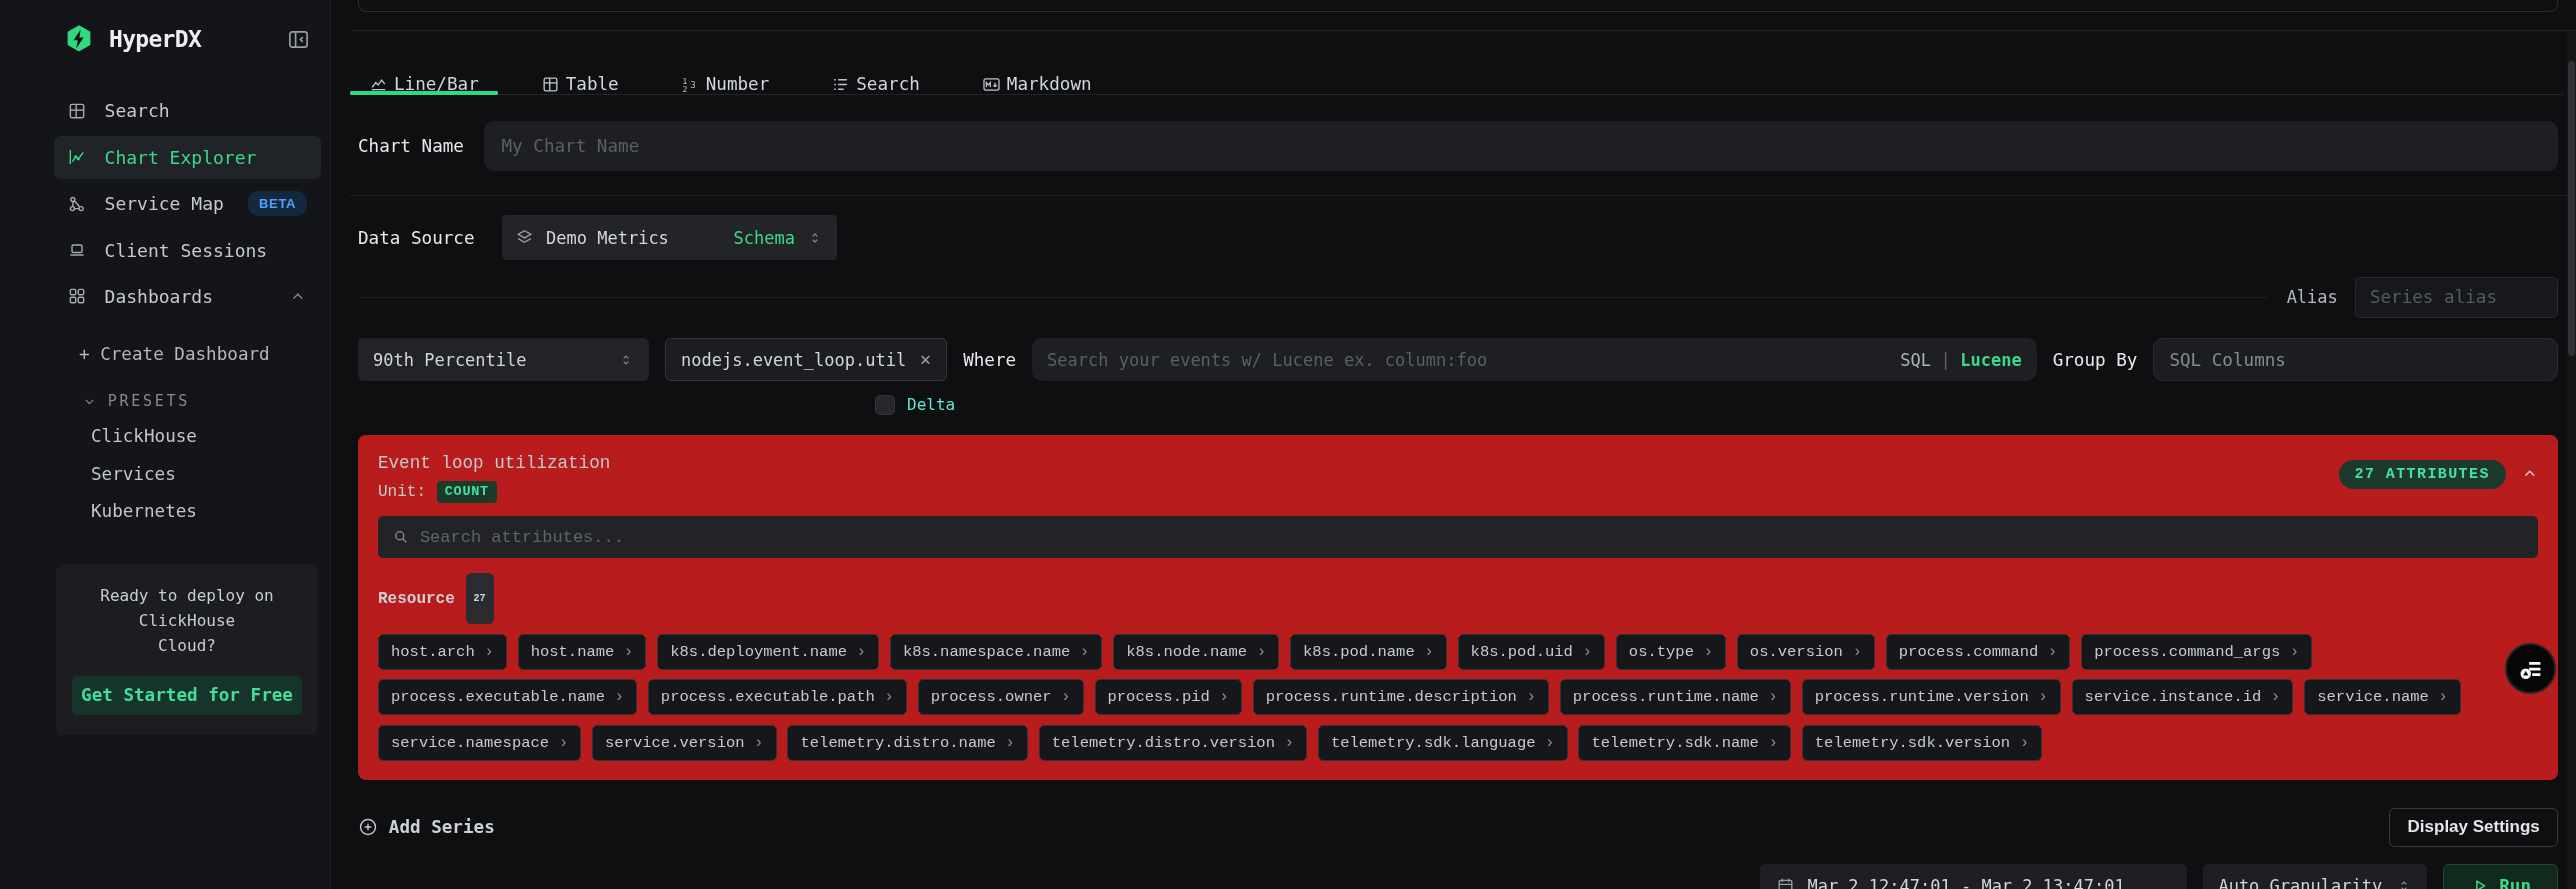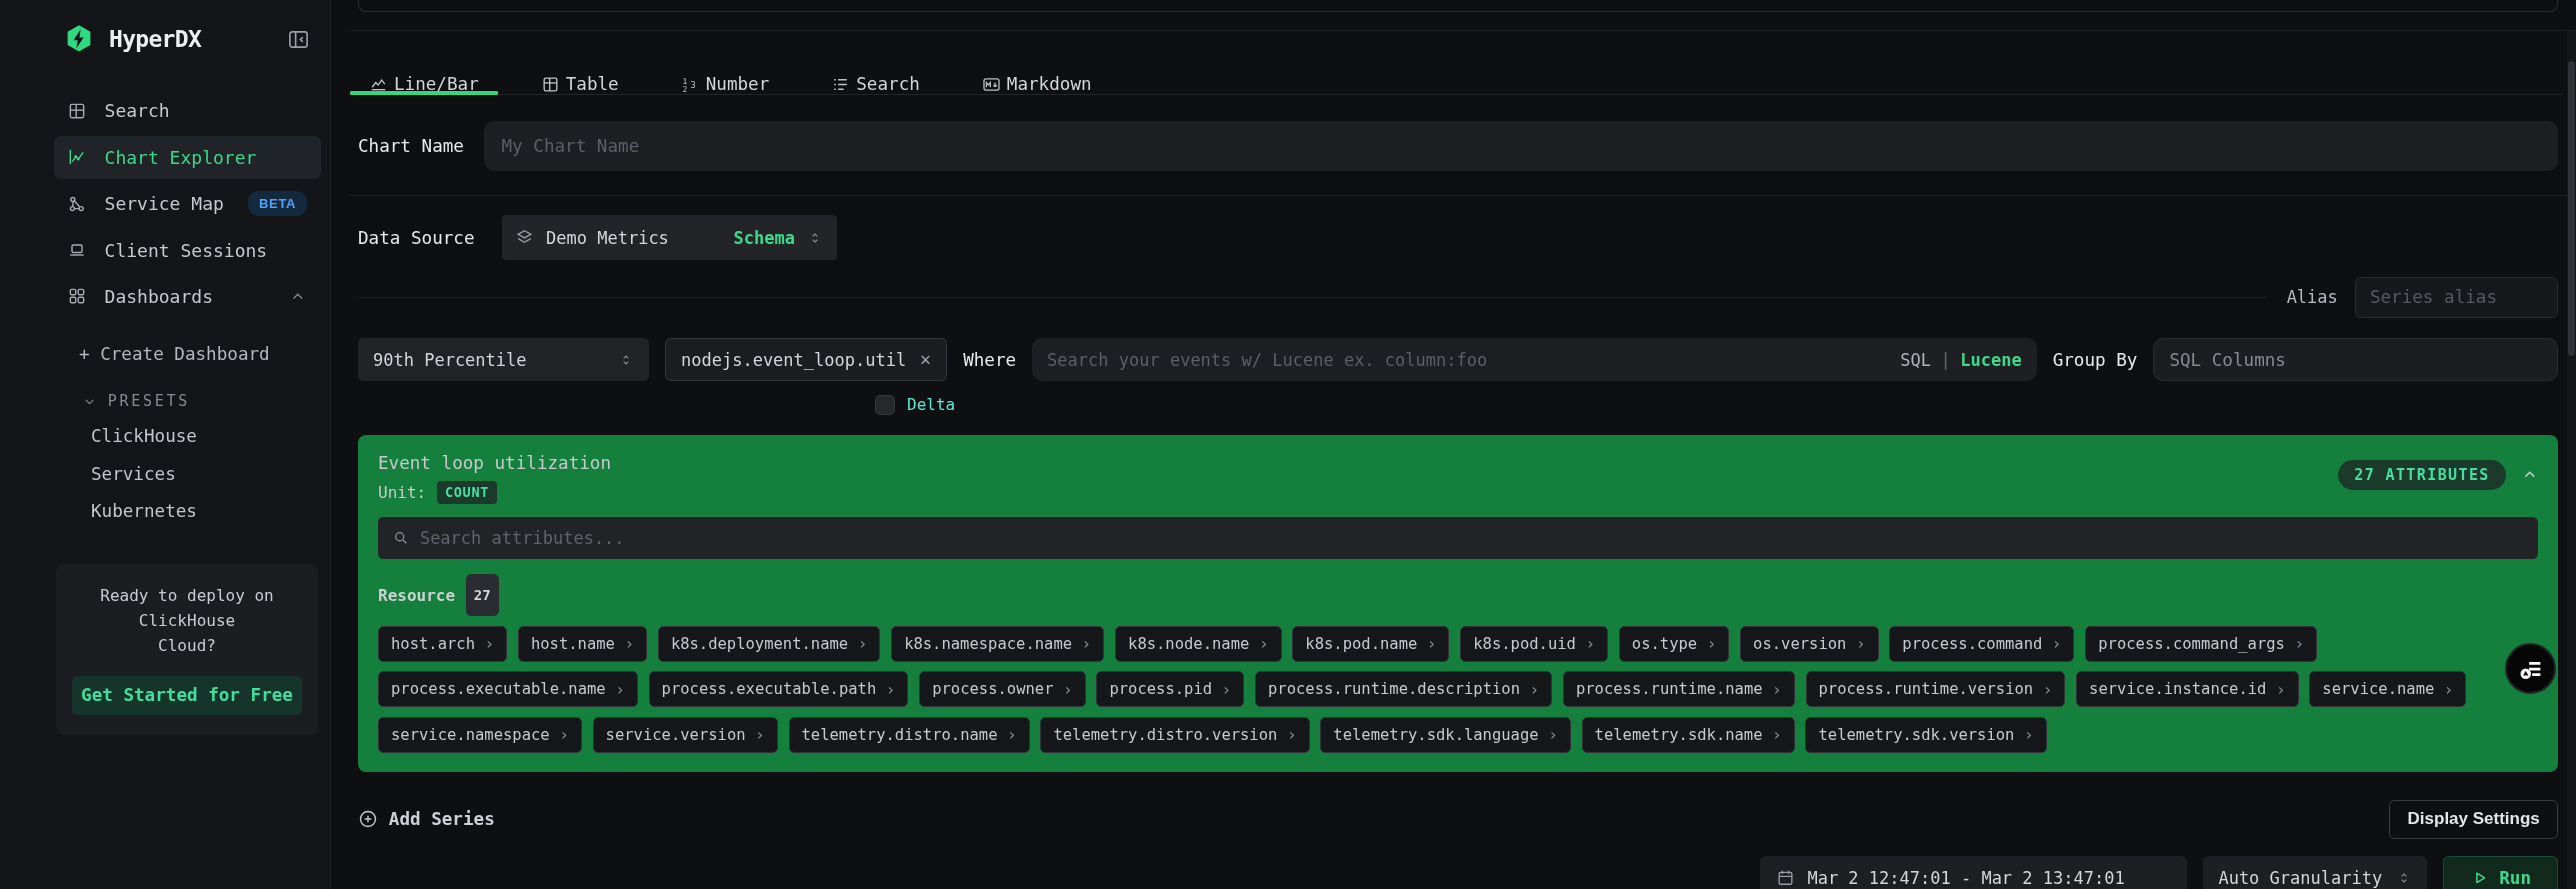--- a/index.html
+++ b/index.html
@@ -88,21 +88,21 @@
 
   .flow-divider { margin-top:24px; margin-left:-8px; margin-right:-17.6px; height:1.4px; background:#1f2125; }
 
   .datasource-row { margin-top:19px; gap:27px; }
   .ds-select {
     width:335px; height:45px; background:#222428; border-radius:4px;
     display:flex; align-items:center; padding:0 13.5px; gap:12px; cursor:pointer;
   }
   .ds-select .layers { color:#9b9ea5; }
   .ds-value { font-size:17px; color:#d3d6da; }
-  .ds-schema { margin-left:auto; color:#3bd98b; font-weight:bold; font-size:17px; }
+  .ds-schema { margin-left:auto; color:#3bd98b; font-weight:normal; font-size:17px; }
   .updown { color:#8b8f96; }
 
   .alias-row { margin-top:16px; height:42px; }
   .alias-line { flex:1; height:1.4px; background:#1e2024; margin-right:20px; }
   .alias-label { font-size:17px; color:#b6b9bf; margin-right:17.6px; }
   .alias-input {
     width:203px; height:41px; background:#17181b; border:1.4px solid #2a2c30;
     border-radius:5.4px; padding:0 13.5px;
   }
   .alias-input input::placeholder { color:#565a61; }
@@ -130,21 +130,21 @@
   .groupby-input input::placeholder { color:#878b92; }
 
   .delta-row { margin-top:12px; margin-left:517px; height:23px; gap:12px; }
   .delta-checkbox {
     width:20px; height:20px; background:#26282c; border:1.4px solid #34363b; border-radius:4.7px; cursor:pointer;
   }
   .delta-label { font-size:16px; color:#5eead4; }
 
   
   .attr-panel {
-    margin-top:19px; background:#15803d; border-radius:8px; padding:17.6px 20px 19px 20px;
+    margin-top:19px; background:#b91c1c; border-radius:8px; padding:17.6px 20px 19px 20px;font-family:Liberation Mono, monospace;
   }
   .attr-header { display:flex; justify-content:space-between; align-items:flex-start; }
   .attr-title { font-size:17.6px; color:#c6c9ce; }
   .unit-row { margin-top:8px; display:flex; align-items:center; gap:10.8px; font-size:16px; color:#c6c9ce; }
   .count-badge {
     background:#1b3a2c; color:#45e0a0; font-size:13.5px; font-weight:bold;
     letter-spacing:0.7px; padding:3.4px 8px; border-radius:4px;
   }
   .attr-header-right { display:flex; align-items:center; gap:15px; margin-top:6.8px; }
   .attr-pill {
@@ -157,22 +157,22 @@
     display:flex; align-items:center; gap:10.8px; padding:0 13.5px;
   }
   .attr-search input {
     flex:1; background:transparent; border:none; outline:none; color:#e8eaed; font:inherit; font-size:17px;
   }
   .attr-search input::placeholder { color:#5f636a; opacity:1; }
   .attr-search .mag { color:#8b8f96; }
   .resource-row { margin-top:15px; display:flex; align-items:center; gap:10.8px; }
   .resource-label { font-size:16px; font-weight:bold; color:#cdd0d5; }
   .resource-count {
-    background:#2a2c31; color:#d3d6da; font-size:14px; font-weight:bold;
-    padding:13px 8px; border-radius:5.4px;
+    background:#2a2c31; color:#d3d6da; font-size:10px; font-weight:bold;
+    padding:20px 8px; border-radius:5.4px;
   }
   .chip-row { margin-top:9.5px; display:flex; gap:10.8px; flex-wrap:wrap; }
   .attr-chip {
     height:36px; background:#16171a; border:1.4px solid #313338; border-radius:5.4px;
     display:flex; align-items:center; gap:9.5px; padding:0 12px;
     font-size:15.5px; color:#c6c9ce; cursor:pointer; white-space:nowrap;
   }
   .attr-chip .chev { color:#8b8f96; font-size:16px; }
 
   

